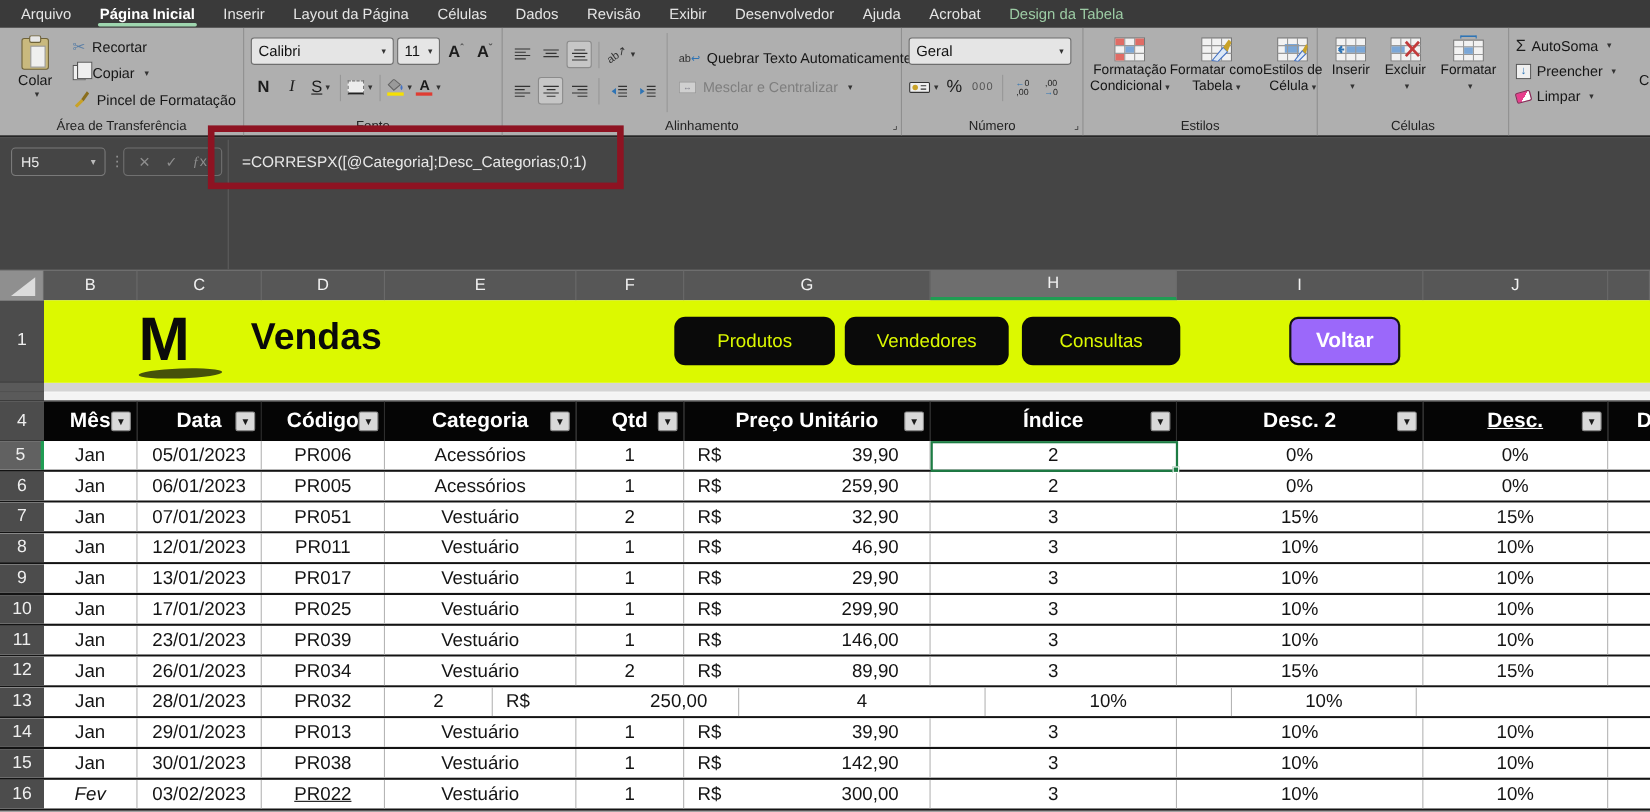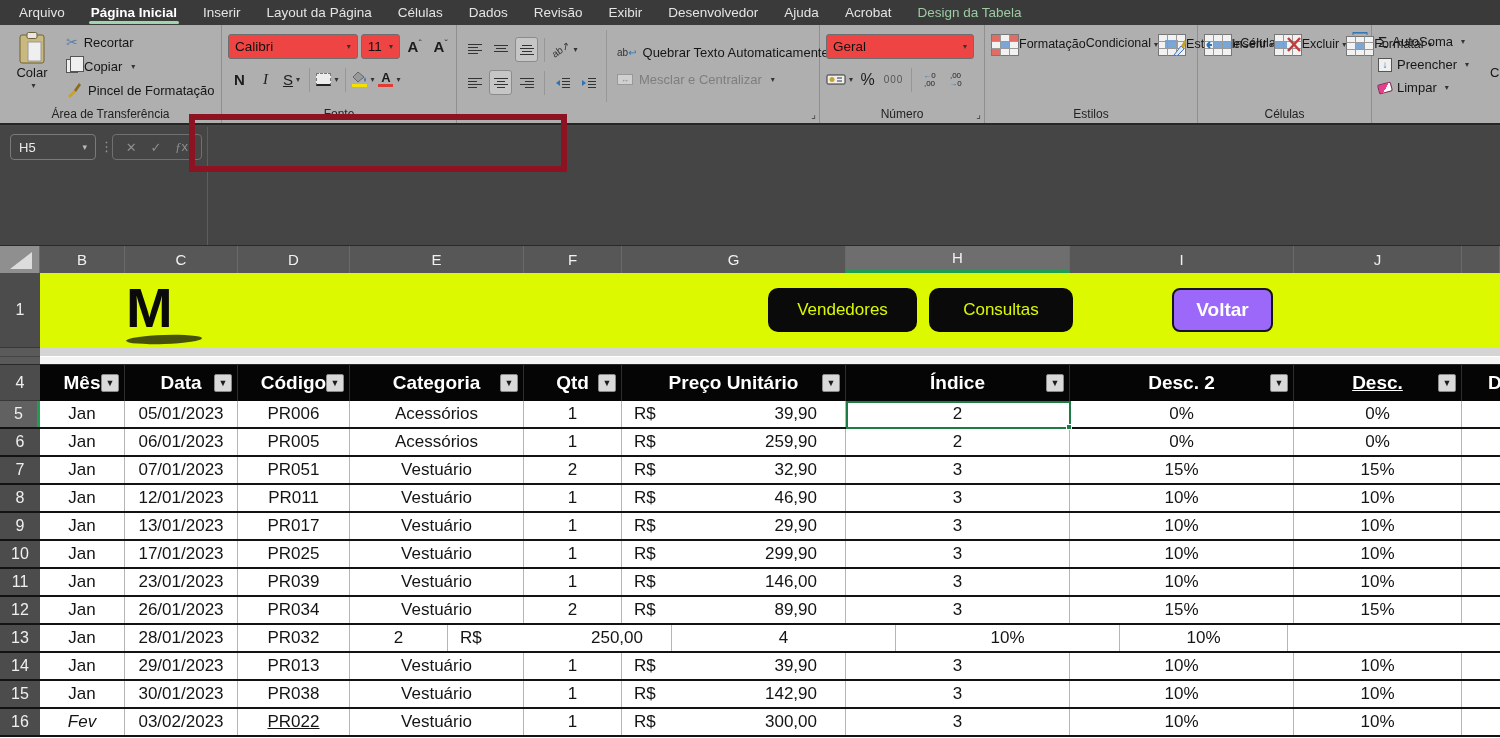--- a/index.html
+++ b/index.html
@@ -24,21 +24,21 @@
 
 .clip{display:flex;gap:8px}
 .pastebtn{width:52px;display:flex;flex-direction:column;align-items:center;gap:1px;font-size:13px;color:#161616;padding-top:2px}
 .clipcol{display:flex;flex-direction:column;justify-content:space-between;padding:1px 0}
 .sbtn{display:flex;align-items:center;gap:6px;font-size:13px;color:#161616;height:22px;white-space:nowrap}
 .icon-scissors{color:#5B7FA6;font-size:14px}
 .icon-copy{width:12px;height:14px;border:1px solid #555;background:#EFEFEF;position:relative;display:inline-block}
 .icon-copy::after{content:"";position:absolute;left:3px;top:-4px;width:12px;height:14px;border:1px solid #555;background:#EFEFEF}
 
 .frow{display:flex;align-items:center;gap:3px;height:33px}
-.combo{border:1px solid #6E6E6E;border-radius:3px;background:#ef4444;height:25px;display:flex;align-items:center;justify-content:space-between;padding:0 6px;font-size:13.5px;color:#111}
+.combo{border:1px solid #6E6E6E;border-radius:3px;background:#e5e5e5;height:25px;display:flex;align-items:center;justify-content:space-between;padding:0 6px;font-size:13.5px;color:#111}
 .tbtn{min-width:23px;height:25px;display:flex;align-items:center;justify-content:center;color:#1c1c1c;font-size:15px}
 .tbtn.sel{background:#C6C6C6;border:1px solid #8B8B8B;border-radius:3px}
 .bold{font-weight:bold}
 .italic{font-style:italic;font-family:"Liberation Serif",serif}
 .us{text-decoration:underline}
 .bigA{font-size:15px;font-weight:bold;color:#1c1c1c}
 .tiny{font-size:9px;color:#444;vertical-align:super}
 .icon-borders{width:15px;height:13px;border:1px dashed #777;border-bottom:2px solid #222;display:inline-block;background:#EDEDED}
 .stack{display:inline-flex;flex-direction:column;align-items:center;gap:1px}
 .bar{width:15px;height:3px;display:block}
@@ -56,21 +56,21 @@
 .icon-wrap b{color:#2E74B5;font-weight:normal}
 .icon-merge{width:16px;height:11px;border:1px solid #8a8a8a;font-size:8px;color:#667;display:inline-flex;align-items:center;justify-content:center;background:#E6E6E6;opacity:.6}
 .icon-angle{font-size:10px;color:#333;transform:rotate(-35deg);display:inline-block}
 
 .decico{display:flex;flex-direction:column;align-items:center;font-size:8px;line-height:8px;color:#222}
 .decico b{color:#2E74B5;font-weight:normal}
 .num000{font-size:10px;letter-spacing:1px;color:#555}
 .pct{font-size:16px;color:#1c1c1c}
 
 .bigrow{display:flex;height:72px;align-items:flex-start;justify-content:space-around}
-.bigbtn{display:flex;flex-direction:row;align-items:center;font-size:12.5px;color:#161616;line-height:15px;text-align:center;padding-top:2px;white-space:nowrap}
+.bigbtn{display:flex;flex-direction:column;align-items:center;font-size:12.5px;color:#161616;line-height:15px;text-align:center;padding-top:2px;white-space:nowrap}
 
 .erow{display:flex;align-items:center;gap:5px;font-size:13px;color:#161616;height:23px;white-space:nowrap}
 .icon-sigma{font-size:15px;color:#1c1c1c}
 .icon-filldown{width:14px;height:14px;border:1px solid #555;color:#2E74B5;font-size:10px;display:inline-flex;align-items:center;justify-content:center;background:#EFEFEF}
 .icon-eraser{width:14px;height:10px;background:linear-gradient(135deg,#E83E8C 55%,#FFF 55%);border:1px solid #8A2656;border-radius:2px;transform:rotate(-15deg);display:inline-block}
 .clipC{position:absolute;left:118px;top:40px;font-size:13px;color:#161616}
 
 
 .fbar{position:absolute;left:0;top:127px;width:1500px;height:118px;background:#454545;z-index:4}
 .fdivider{position:absolute;left:207px;top:0;width:1px;height:118px;background:#5E5E5E}
@@ -338,20 +338,21 @@
               <span class="icon-wrap">ab<b>↩</b></span>
               <span>Quebrar Texto Automaticamente</span>
             </div>
           <div class="atrow disabled">
               <span class="icon-merge">↔</span>
               <span>Mesclar e Centralizar</span>
               <span class="chev">▾</span>
             </div>
         </div>
       </div>
+      <div class="rlabel">Alinhamento</div>
       <span class="launcher">⌟</span>
     </div>
 
     <div class="rgroup" style="width:165px">
       <div class="gbody">
         <div class="frow">
           <div class="combo" style="width:148px">
               <span>Geral</span>
               <span class="chev">▾</span>
             </div>
@@ -409,20 +410,35 @@
                 <line x1="0.5" y1="16.5" x2="27.5" y2="16.5" stroke="#999"></line>
               </svg>
             </span>
           <span>Formatação</span>
           <span><span>Condicional</span><span class="chev">▾</span></span>
         </div>
         <div class="bigbtn">
           <span>
               <svg width="28" height="24" viewBox="0 0 28 24">
                 <rect x="0.5" y="2.5" width="27" height="21" fill="#F2F2F2" stroke="#777"></rect>
+                <line x1="9.5" y1="2.5" x2="9.5" y2="23.5" stroke="#999"></line>
+                <line x1="18.5" y1="2.5" x2="18.5" y2="23.5" stroke="#999"></line>
+                <line x1="0.5" y1="9.5" x2="27.5" y2="9.5" stroke="#999"></line>
+                <line x1="0.5" y1="16.5" x2="27.5" y2="16.5" stroke="#999"></line>
+                <path d="M10 23 L20 11 L24 15 L15 24 Z" fill="#DDE9F7" stroke="#4472C4"></path>
+                <path d="M20 11 L25 4 L27.5 6.5 L24 15 Z" fill="#C9A227"></path>
+              </svg>
+            </span>
+          <span>Formatar como</span>
+          <span><span>Tabela</span><span class="chev">▾</span></span>
+        </div>
+        <div class="bigbtn">
+          <span>
+              <svg width="28" height="24" viewBox="0 0 28 24">
+                <rect x="0.5" y="2.5" width="27" height="21" fill="#F2F2F2" stroke="#777"></rect>
                 <rect x="7" y="8" width="13" height="8" fill="#7BA7D7"></rect>
                 <line x1="9.5" y1="2.5" x2="9.5" y2="23.5" stroke="#999"></line>
                 <line x1="18.5" y1="2.5" x2="18.5" y2="23.5" stroke="#999"></line>
                 <line x1="0.5" y1="9.5" x2="27.5" y2="9.5" stroke="#999"></line>
                 <line x1="0.5" y1="16.5" x2="27.5" y2="16.5" stroke="#999"></line>
                 <path d="M16 23 L23 14 L26 17 L19 24 Z" fill="#DDE9F7" stroke="#4472C4"></path>
                 <path d="M23 14 L26.5 8 L28 10 L26 17 Z" fill="#C9A227"></path>
               </svg>
             </span>
           <span>Estilos de</span>
@@ -513,20 +529,21 @@
     <div class="namebox">
         <span>H5</span>
         <span class="chev">▾</span>
       </div>
     <div class="fxdots">⋮</div>
     <div class="fxbox">
       <span>✕</span>
       <span>✓</span>
       <span><span class="fxg">ƒ</span>x</span>
     </div>
+    <div class="formula">=CORRESPX([@Categoria];Desc_Categorias;0;1)</div>
   </div>
 
   <div class="red-rect"></div>
 
   <div class="sheet">
 
     <div class="colhdrs">
       <div class="corner">
           <div class="corner-tri"></div>
         </div>
@@ -540,21 +557,23 @@
         <div class="colh" style="width: 224px;">I</div>
         <div class="colh" style="width: 168px;">J</div>
         <div class="colh" style="width: 38px;"></div>
       </div>
 
     <div class="rowband bannerband">
       <div class="rowhdr" style="height:75px">1</div>
       <div class="banner">
         <div class="logoM">M</div>
         <div class="logo-swoosh"></div>
+        <div class="btitle">Vendas</div>
         <div class="backbtn">Voltar</div>
+      <div class="navbtn" style="left: 573px; width: 146px;">Produtos</div>
           <div class="navbtn" style="left: 728px; width: 149px;">Vendedores</div>
           <div class="navbtn" style="left: 889px; width: 144px;">Consultas</div>
         </div>
     </div>
 
     <div class="rowband hidden1">
       <div class="mini"></div>
         <div class="hcells"></div>
     </div>
     <div class="rowband hidden2">

